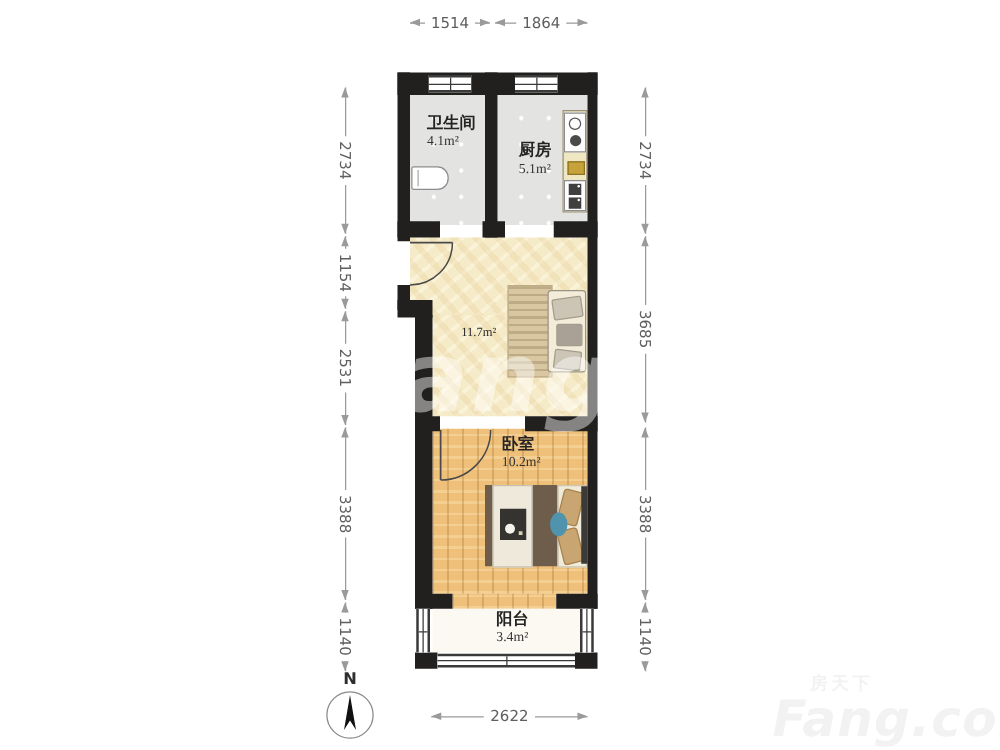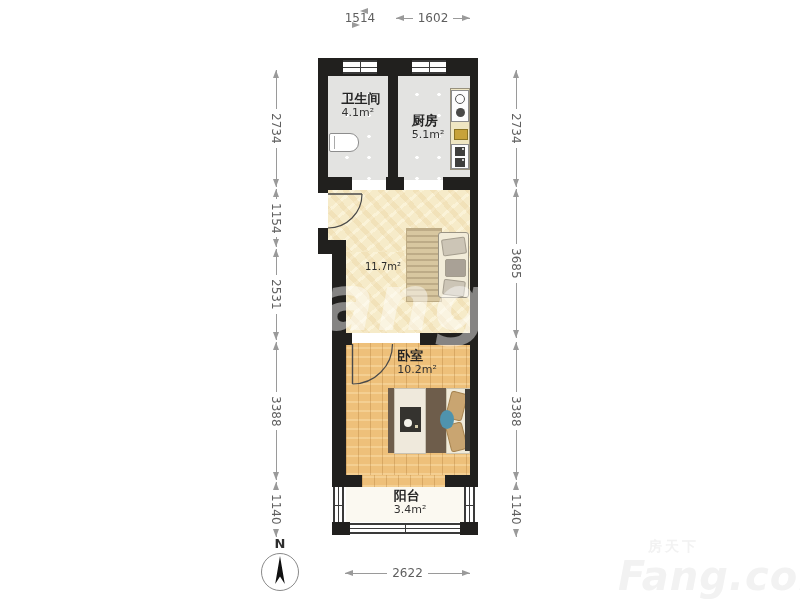--- a/index.html
+++ b/index.html
@@ -21,21 +21,21 @@
   .floor-living{position:absolute;background-color:#f6ebc9;
       background-image:repeating-linear-gradient(48deg,rgba(228,197,136,.25) 0 5px,rgba(255,255,255,0) 5px 13px),
                        repeating-linear-gradient(-40deg,rgba(255,250,230,.5) 0 3px,rgba(255,255,255,0) 3px 11px);}
   .floor-wood{position:absolute;background-color:#eec07a;
       background-image:repeating-linear-gradient(90deg,rgba(150,95,30,.25) 0 1px,rgba(255,255,255,0) 1px 12px),
                        repeating-linear-gradient(0deg,rgba(255,235,190,.35) 0 2px,rgba(255,255,255,0) 2px 9px);}
   .floor-balcony{position:absolute;background:#fbf9f1;}
   
   .room-label{position:absolute;color:#242424;text-align:left;line-height:1.15;transform:translate(-50%,0);white-space:nowrap;}
   .room-name{font-size:13px;font-weight:bold;}
-  .room-area{font-size:11px;color:#333;}
+  .room-area{font-size:11px;color:#333;font-family:Liberation Serif, serif;}
   
   .dim{position:absolute;display:flex;align-items:center;color:#5f5f5f;font-size:12px;}
   .dim .ln{position:relative;background:#9a9a9a;}
   .dim-h{flex-direction:row;height:14px;}
   .dim-h .ln{flex:1;height:1px;}
   .dim-h .lab{margin:0 5px;}
   .dim-h .ln.l::before{content:'';position:absolute;left:0;top:-3px;border-top:3.5px solid transparent;border-bottom:3.5px solid transparent;border-right:8px solid #9a9a9a;}
   .dim-h .ln.r::after{content:'';position:absolute;right:0;top:-3px;border-top:3.5px solid transparent;border-bottom:3.5px solid transparent;border-left:8px solid #9a9a9a;}
   .dim-v{flex-direction:column;width:16px;}
   .dim-v .ln{flex:1;width:1px;}
@@ -172,28 +172,28 @@
 </div>
 <div class="room-label" style="left:417px;top:349px;">
   <div class="room-name">卧室</div>
   <div class="room-area">10.2m²</div>
 </div>
 <div class="room-label" style="left:410px;top:489px;">
   <div class="room-name">阳台</div>
   <div class="room-area">3.4m²</div>
 </div>
 
-<div class="dim dim-h" style="left:328px;top:11px;width:64px;flex-direction:column;">
+<div class="dim dim-h" style="left:328px;top:11px;width:64px;">
   <span class="ln l"></span>
     <span class="lab">1514</span>
     <span class="ln r"></span>
 </div>
 <div class="dim dim-h" style="left:396px;top:11px;width:74px;">
   <span class="ln l"></span>
-    <span class="lab">1602</span>
+    <span class="lab">1864</span>
     <span class="ln r"></span>
 </div>
 <div class="dim dim-h" style="left:345px;top:566px;width:125px;">
   <span class="ln l"></span>
     <span class="lab">2622</span>
     <span class="ln r"></span>
 </div>
 
 <div class="dim dim-v" style="left:268px;top:70px;height:117px;">
   <span class="ln t"></span>

